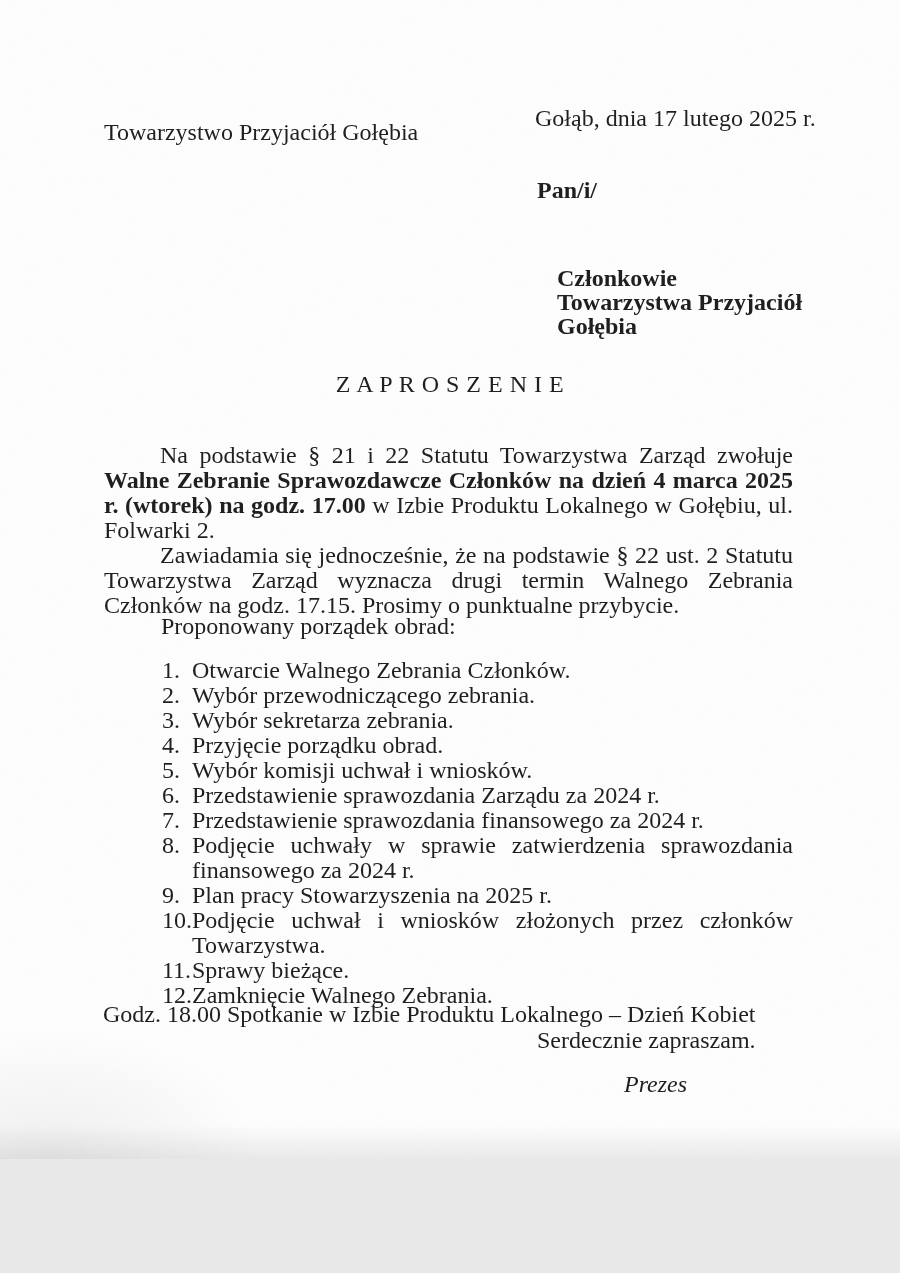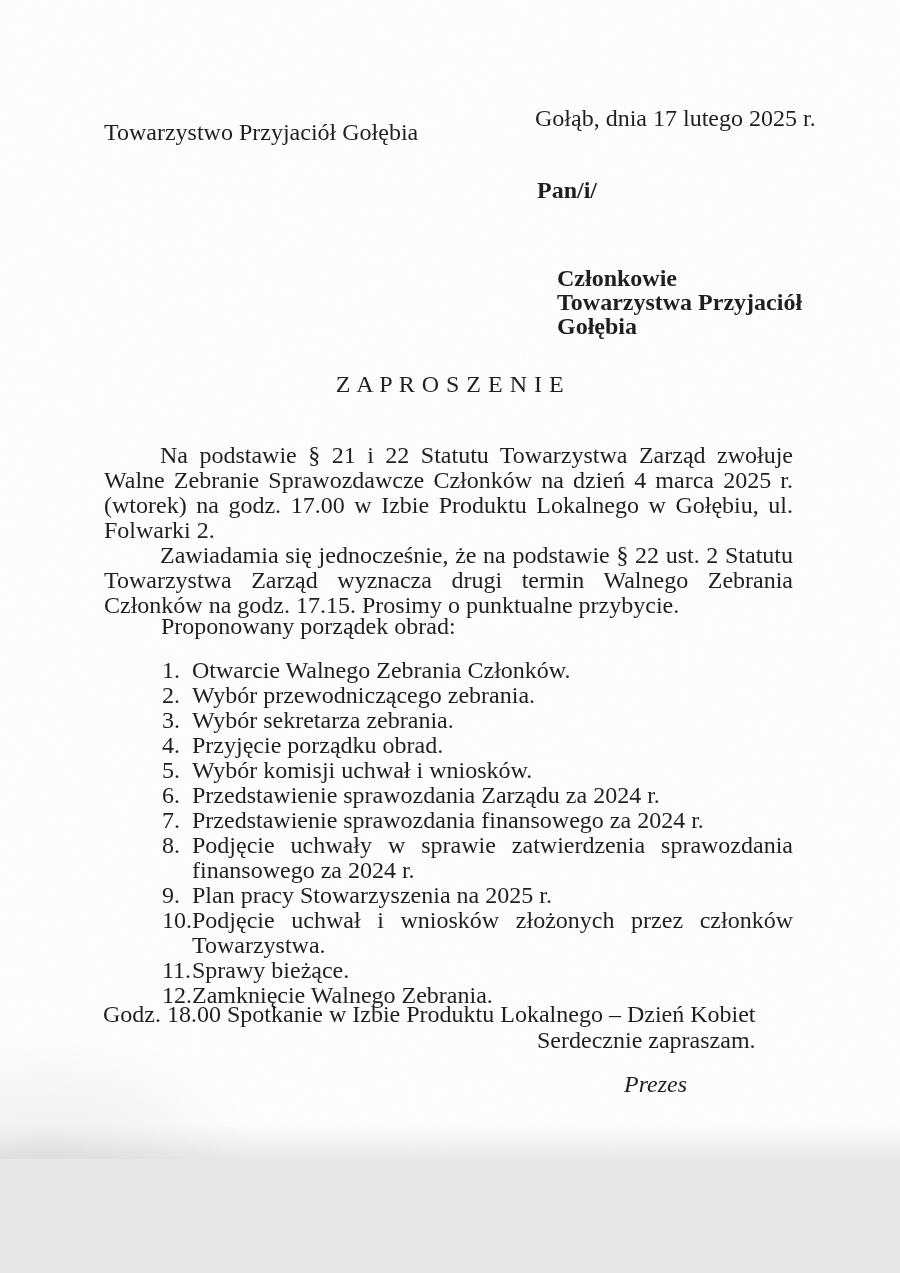--- a/index.html
+++ b/index.html
@@ -7,21 +7,21 @@
     position:relative;
     width:900px;height:1159px;
     background:#fefefe;
     overflow:hidden;
     font-family:"Liberation Serif","DejaVu Serif",serif;
     color:#1c1c1c;
     font-size:24px;
     line-height:25px;
   }
   .abs{position:absolute;}
-  .bold{font-weight:normal;}
+  .bold{font-weight:bold;}
   .date-line{left:535px;top:106px;}
   .sender-line{left:104px;top:120px;}
   .recipient-salutation{left:537px;top:178px;font-weight:bold;}
   .recipient-block{left:557px;top:230px;font-weight:bold;line-height:24px;margin-top:36px;}
   .doc-title{left:0;top:372px;width:900px;text-align:center;letter-spacing:0.5px;}
   .body-block{left:104px;top:443px;width:689px;text-align:justify;}
   .body-block p{margin:0;text-indent:56px;}
   .agenda-intro{left:161px;top:614px;}
   .agenda-list{left:104px;top:658px;width:689px;}
   .agenda-item{position:relative;padding-left:88px;text-align:justify;}

